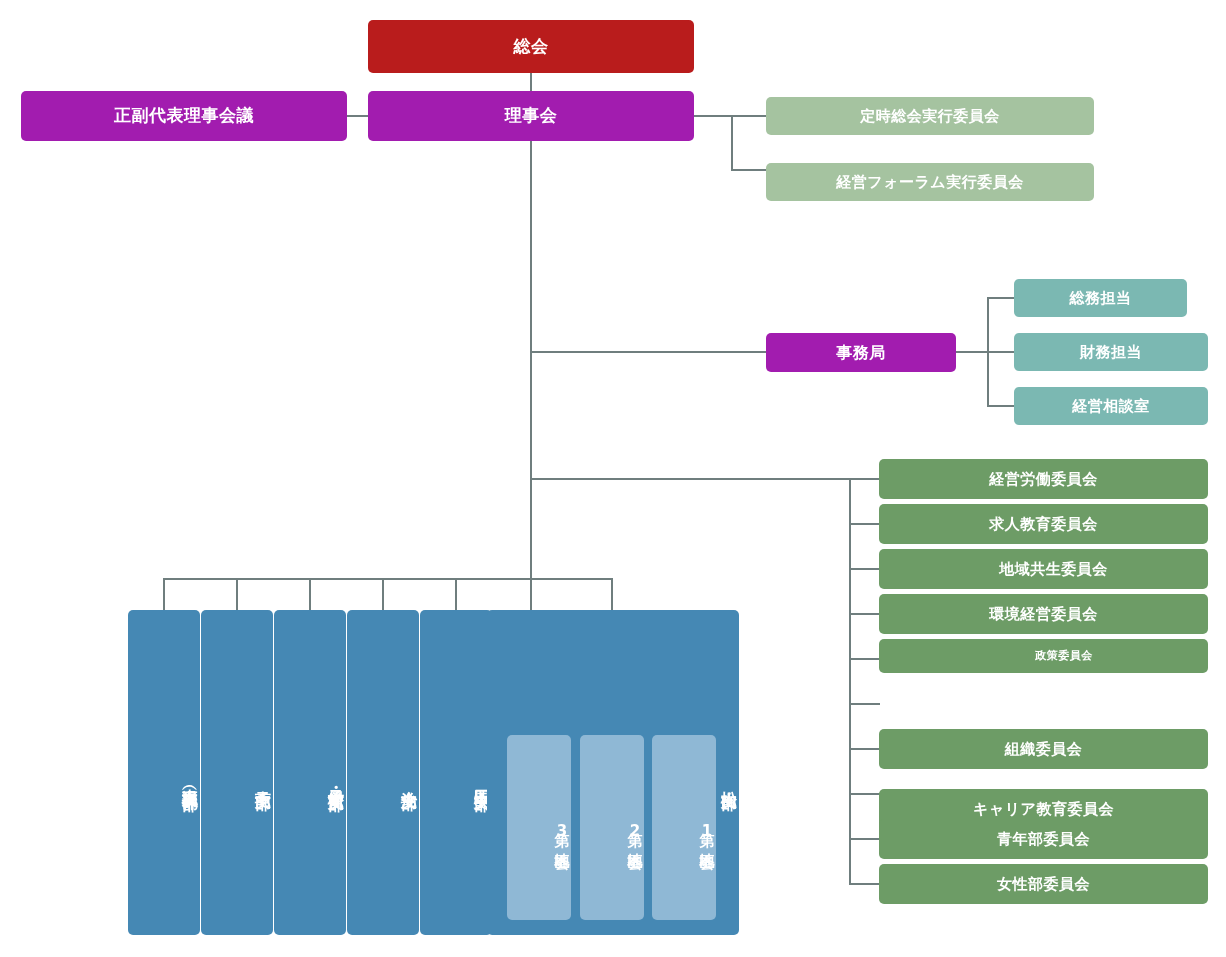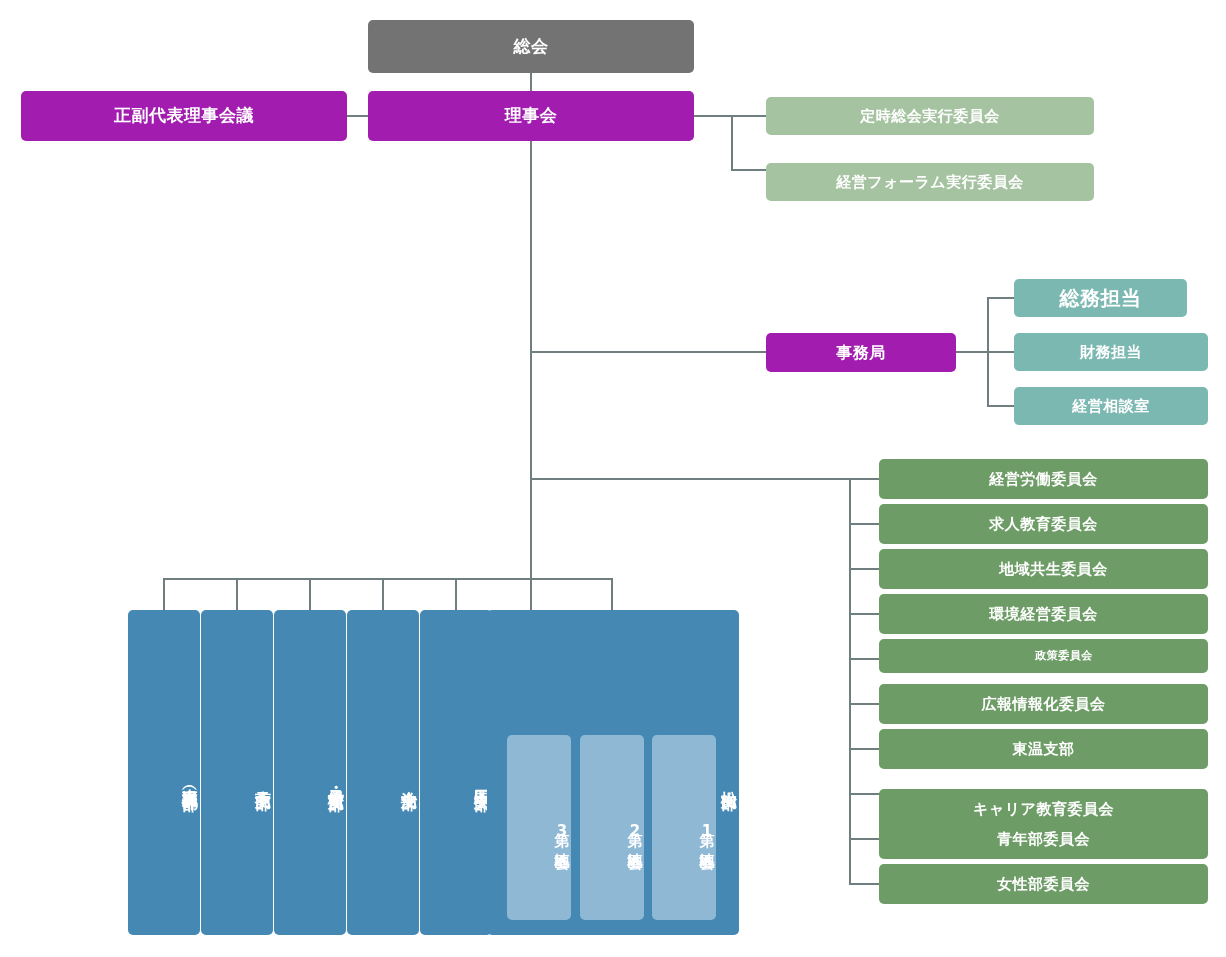--- a/index.html
+++ b/index.html
@@ -31,21 +31,21 @@
     line-height: 1.25;
   }
   .node.vert {
     writing-mode: vertical-rl;
     text-orientation: upright;
     align-items: flex-start;
     justify-content: center;
     letter-spacing: 1px;
     padding-top: 14px;
   }
-  .orange  { background: #737373; }
+  .orange  { background: #b91c1c; }
   .teal    { background: #a21caf; }
   .lgreen  { background: #a5c3a0; }
   .lteal   { background: #7bb8b2; }
   .green   { background: #6d9c66; }
   .blue    { background: #4588b4; }
   .lblue   { background: #8fb8d5; }
 
   .ln {
     position: absolute;
     background: #6f7e7e;
@@ -104,31 +104,30 @@
   <div class="node teal" style="left:368px; top:91px; width:326px; height:50px; font-size:17px;">理事会</div>
 
   <div class="node teal" style="left:21px; top:91px; width:326px; height:50px; font-size:17px;">正副代表理事会議</div>
 
   <div class="node lgreen" style="left:766px; top:97px; width:328px; height:38px; font-size:15px;">定時総会実行委員会</div>
 
   <div class="node lgreen" style="left:766px; top:163px; width:328px; height:38px; font-size:15px;">経営フォーラム実行委員会</div>
 
   <div class="node teal" style="left:766px; top:333px; width:190px; height:39px; font-size:16px;">事務局</div>
 
-  <div class="node lteal" style="left:1014px; top:279px; width:173px; height:38px; font-size:20px;">総務担当</div>
+  <div class="node lteal" style="left:1014px; top:279px; width:173px; height:38px; font-size:15px;">総務担当</div>
   <div class="node lteal" style="left:1014px; top:333px; width:194px; height:38px; font-size:15px;">財務担当</div>
   <div class="node lteal" style="left:1014px; top:387px; width:194px; height:38px; font-size:15px;">経営相談室</div>
 
   <div class="node green" style="left:879px; top:459px; width:329px; height:40px; font-size:15px;">経営労働委員会</div>
   <div class="node green" style="left:879px; top:504px; width:329px; height:40px; font-size:15px;">求人教育委員会</div>
   <div class="node green" style="left:879px; top:549px; width:329px; height:40px; font-size:15px;padding-left:20px;">地域共生委員会</div>
   <div class="node green" style="left:879px; top:594px; width:329px; height:40px; font-size:15px;">環境経営委員会</div>
   <div class="node green" style="left:879px; top:639px; width:329px; height:34px; font-size:11px;padding-left:41px;">政策委員会</div>
-  <div class="node green" style="left:879px; top:684px; width:329px; height:40px; font-size:15px;">広報情報化委員会</div>
-  <div class="node green" style="left:879px; top:729px; width:329px; height:40px; font-size:15px;">東温支部</div>
+  <div class="node green" style="left:879px; top:729px; width:329px; height:40px; font-size:15px;">組織委員会</div>
   <div class="node green" style="left:879px; top:774px; width:329px; height:40px; font-size:15px;margin-top:15px;">キャリア教育委員会</div>
   <div class="node green" style="left:879px; top:819px; width:329px; height:40px; font-size:15px;">青年部委員会</div>
   <div class="node green" style="left:879px; top:864px; width:329px; height:40px; font-size:15px;">女性部委員会</div>
 
   <div class="node blue vert" style="left:128px; top:610px; width:72px; height:325px; font-size:16px;">東温支部（休部）</div>
   <div class="node blue vert" style="left:201px; top:610px; width:72px; height:325px; font-size:16px;">南予支部</div>
   <div class="node blue vert" style="left:274px; top:610px; width:72px; height:325px; font-size:16px;">伊予・松前支部</div>
   <div class="node blue vert" style="left:347px; top:610px; width:72px; height:325px; font-size:16px;">今治支部</div>
   <div class="node blue vert" style="left:420px; top:610px; width:72px; height:325px; font-size:16px;">四国中央支部</div>
 

